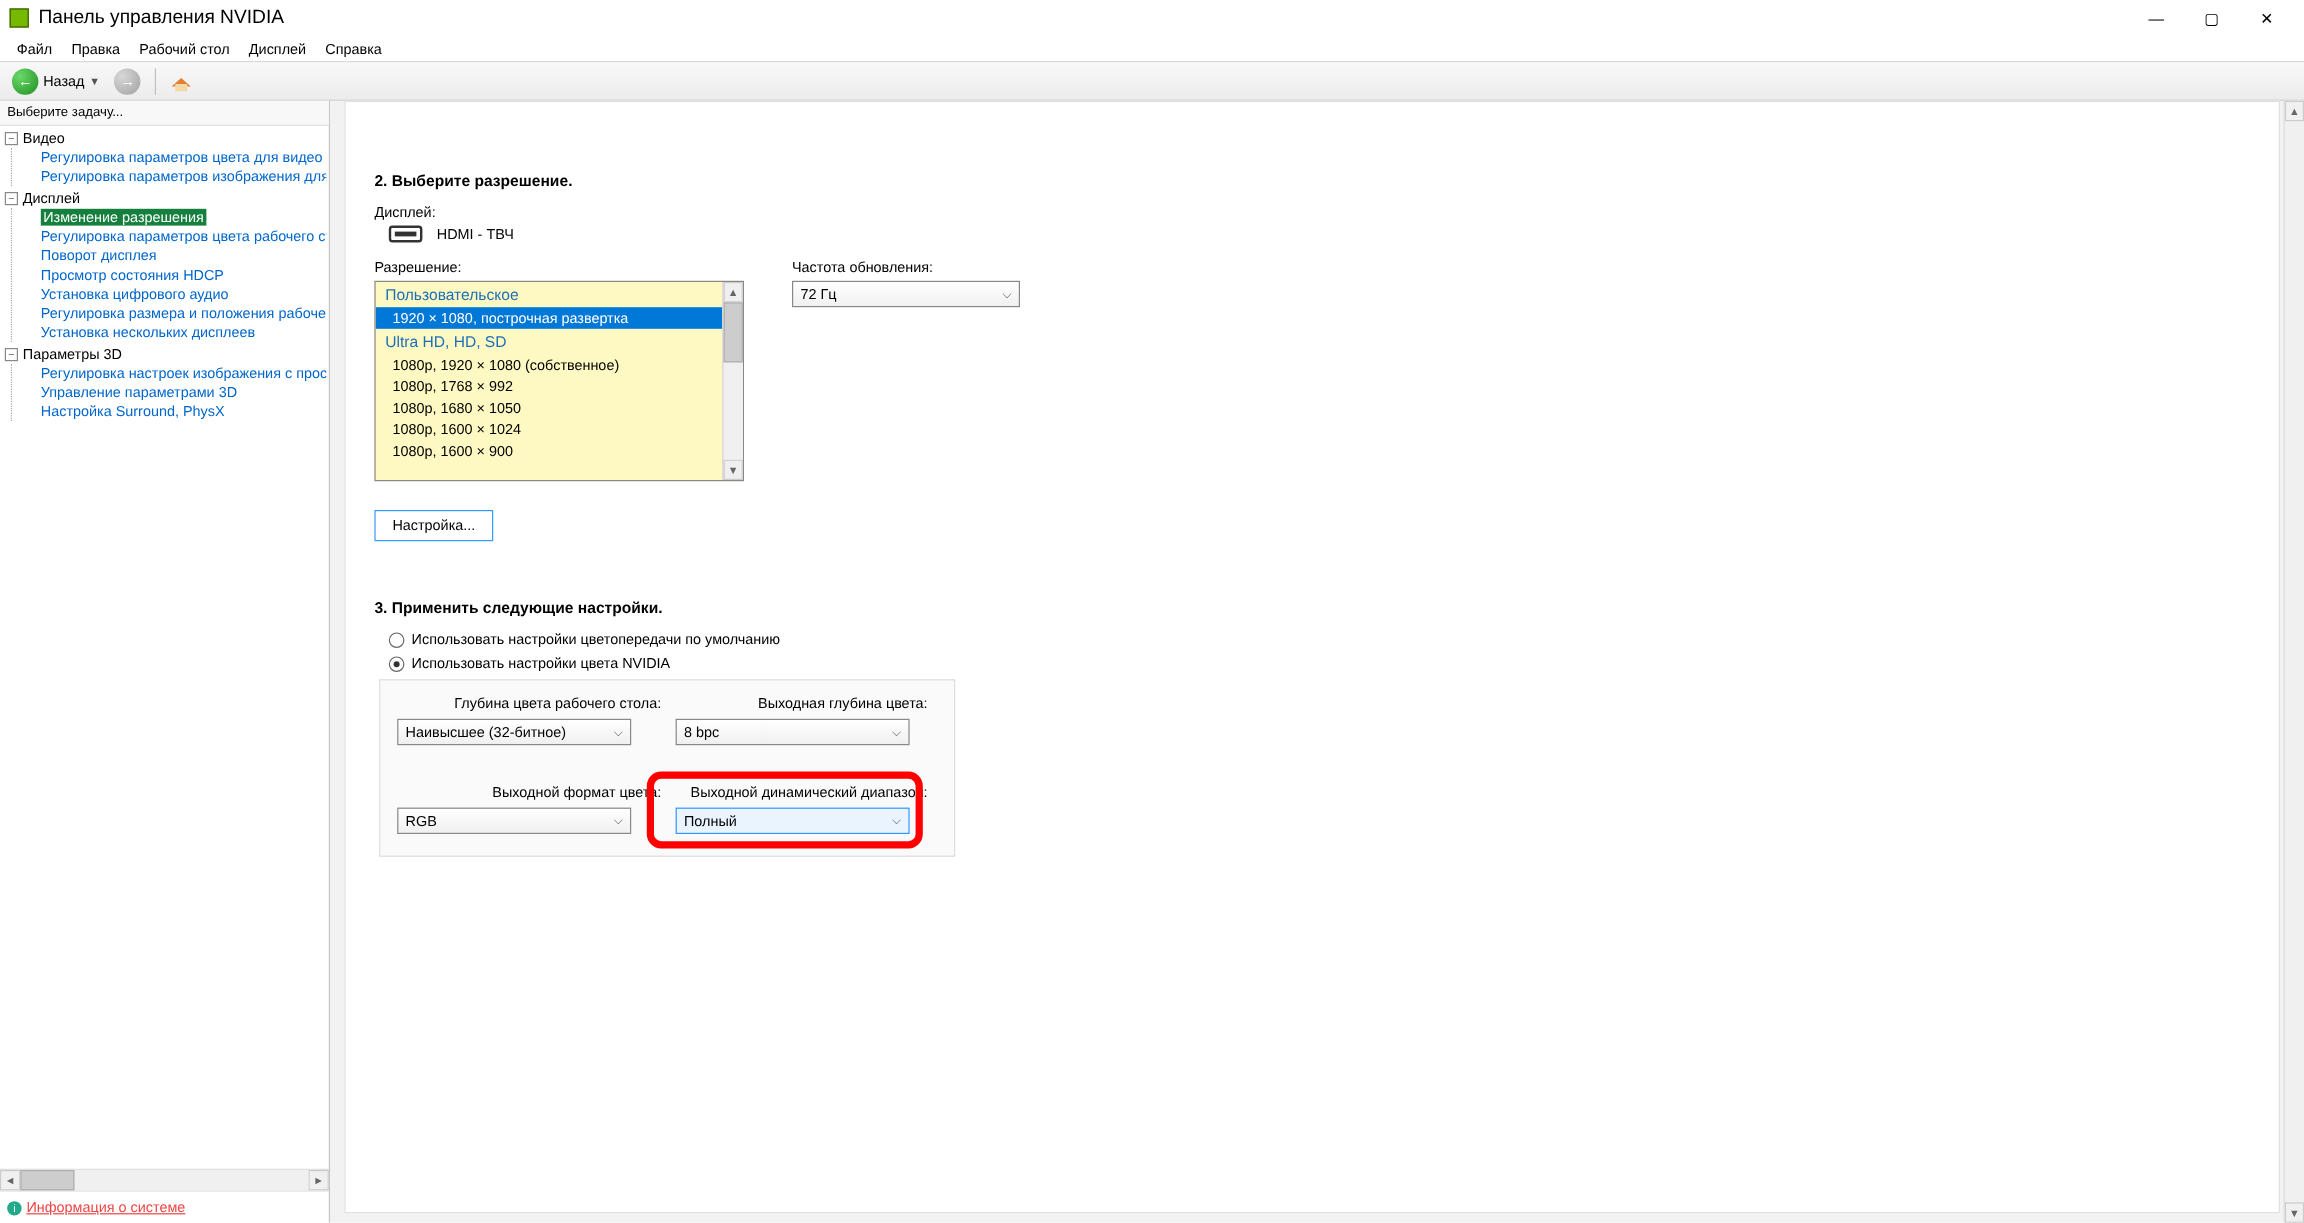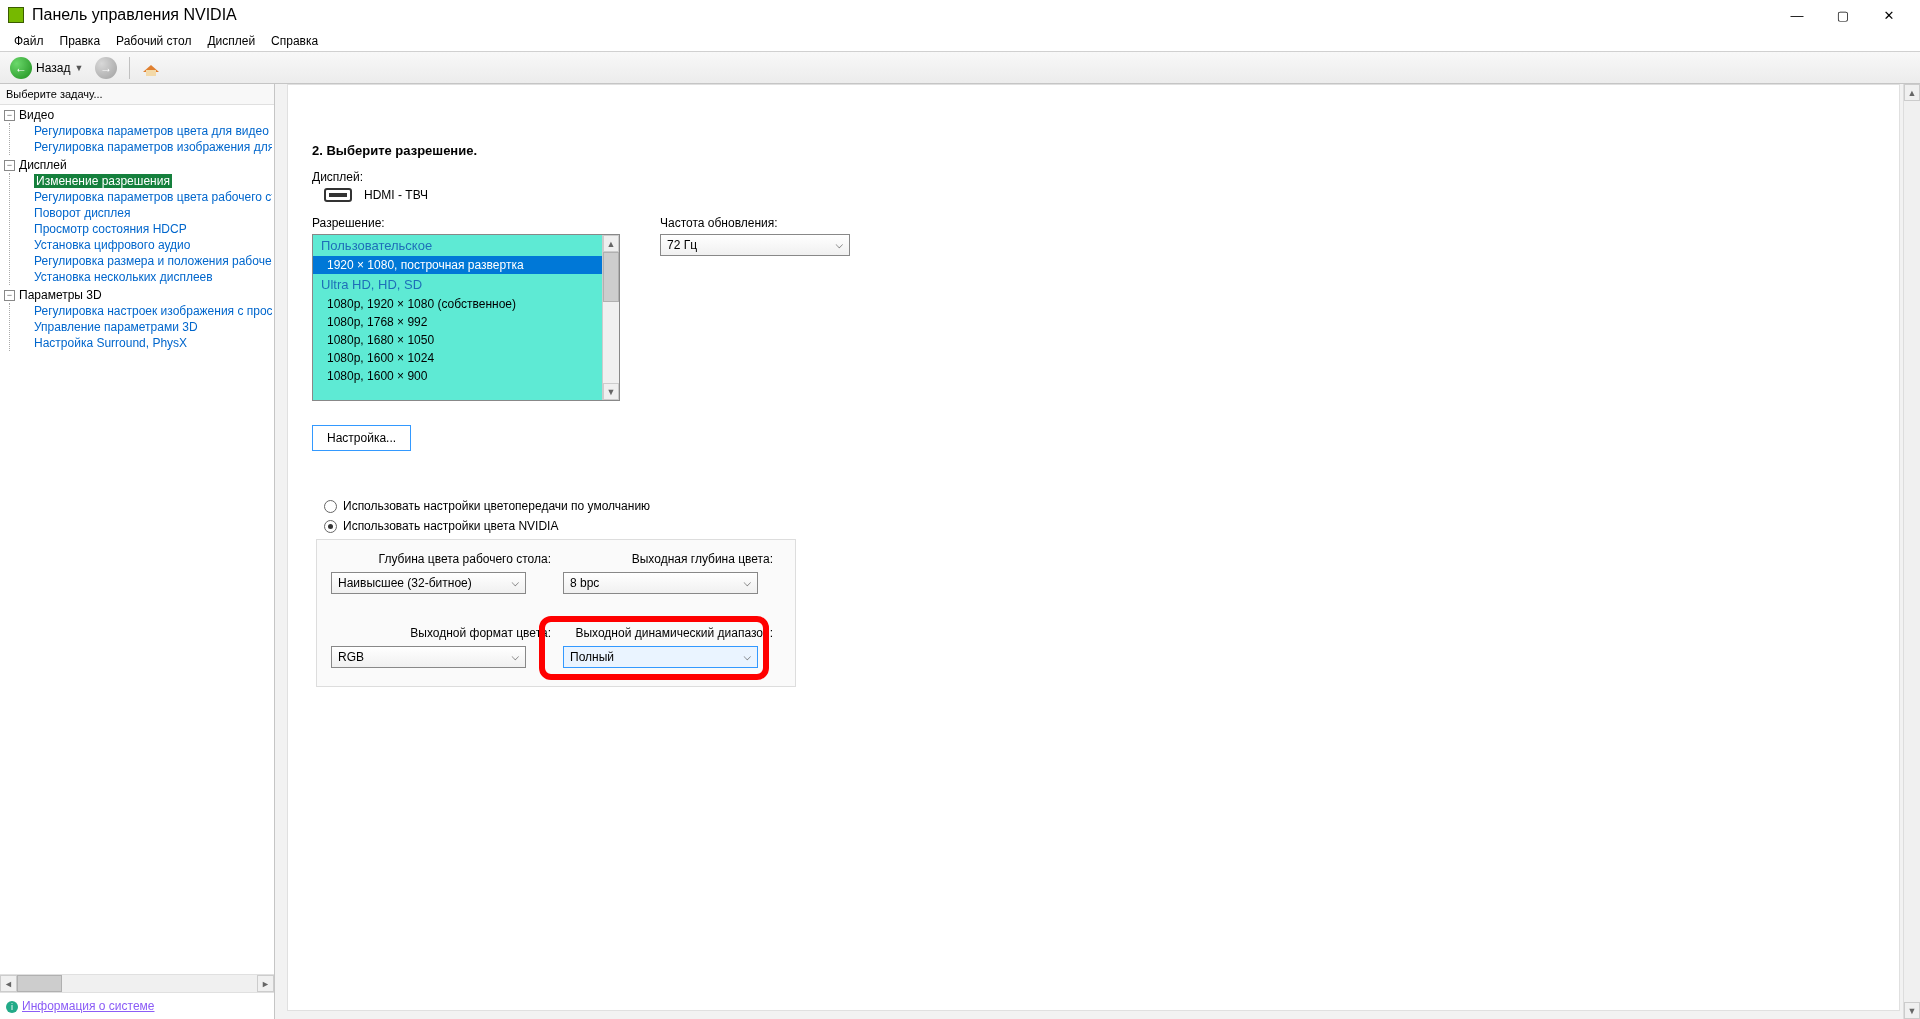--- a/index.html
+++ b/index.html
@@ -33,21 +33,21 @@
 .sidebar-header { font-size: 11px; padding: 4px 6px; background: #f8f8f8; border-bottom: 1px solid #e0e0e0; }
 .tree { flex: 1; overflow: hidden; padding: 2px; }
 .tree-group { margin-bottom: 2px; }
 .tree-group-label { display: flex; align-items: center; font-size: 12px; padding: 1px 2px; }
 .tree-group-label .tgl { width: 11px; height: 11px; border: 1px solid #888; font-size: 9px; line-height: 9px; text-align: center; margin-right: 4px; color: #666; }
 .tree-children { padding-left: 22px; border-left: 1px dotted #aaa; margin-left: 7px; }
 .tree-item { color: #0066cc; font-size: 12px; padding: 1px 2px; white-space: nowrap; overflow: hidden; text-overflow: clip; cursor: default; position: relative; }
 .tree-item::before { content: ""; position: absolute; left: -16px; top: 9px; width: 12px; border-top: 1px dotted #aaa; }
 .tree-item.selected span { background: #15803d; color: #fff; padding: 0 2px; }
 .sidebar-footer { border-top: 1px solid #e0e0e0; padding: 6px; }
-.sidebar-footer a { color: #8b5cf6; text-decoration: underline; font-size: 12px; }
+.sidebar-footer a { color: #ef4444; text-decoration: underline; font-size: 12px; }
 .sidebar-footer .info-icon { display:inline-block; width:12px; height:12px; border-radius:50%; background:#2a8; color:#fff; text-align:center; font-size:9px; line-height:12px; margin-right:4px; }
 .sidebar-hscroll { height: 18px; border-top: 1px solid #e0e0e0; background: #f0f0f0; display:flex; align-items:center; }
 .sidebar-hscroll .sb-btn{ width:17px; height:17px; background:#f0f0f0; border:1px solid #ccc; display:flex;align-items:center;justify-content:center;font-size:9px;color:#666;}
 .sidebar-hscroll .sb-track{ flex:1; height:17px; background:#f0f0f0; position:relative;}
 .sidebar-hscroll .sb-thumb{ position:absolute; left:0; top:0; width:45px; height:17px; background:#cdcdcd; border:1px solid #b0b0b0;}
 
 
 .content-wrap { flex: 1; background: #f2f2f2; position: relative; }
 .content { position: absolute; left: 12px; right: 20px; top: 0; bottom: 8px; background: #fff; border: 1px solid #e0e0e0; padding: 18px 24px; overflow: hidden; }
 .content-vscroll { position:absolute; right:0; top:0; bottom:0; width:17px; background:#f0f0f0; border-left:1px solid #ddd; display:flex; flex-direction:column; }
@@ -57,21 +57,21 @@
 .section-title { font-weight: bold; font-size: 13px; margin-bottom: 12px; }
 .field-row { margin-bottom: 10px; }
 .label { font-size: 12px; margin-bottom: 4px; }
 .connector { display:flex; align-items:center; gap:12px; padding-left:12px; margin-bottom:14px; }
 .conn-icon { width:28px; height:14px; border:2px solid #333; border-radius:3px; position:relative; }
 .conn-icon::before{content:"";position:absolute;left:3px;top:3px;width:18px;height:4px;background:#333;}
 
 .two-col { display:flex; gap:40px; align-items:flex-start; }
 
 
-.reslist { width: 308px; height: 167px; border:1px solid #888; background:#5eead4; display:flex; }
+.reslist { width: 308px; height: 167px; border:1px solid #888; background:#fef9c3; display:flex; }
 .reslist-items { flex:1; overflow:hidden; }
 .reslist-group { color:#1e6fb8; font-size:13px; padding:3px 8px; }
 .reslist-item { font-size:12px; padding:2px 14px; }
 .reslist-item.selected { background:#0078d7; color:#fff; }
 .reslist-scroll { width:17px; background:#f0f0f0; border-left:1px solid #ccc; display:flex; flex-direction:column; }
 .reslist-scroll .sb-btn{ height:17px; border:1px solid #ccc; display:flex;align-items:center;justify-content:center;font-size:9px;color:#666; background:#efefef;}
 .reslist-scroll .sb-track{ flex:1; position:relative; background:#f0f0f0;}
 .reslist-scroll .sb-thumb{ position:absolute; left:0; top:0; height:50px; width:100%; background:#cdcdcd; border:1px solid #b0b0b0;}
 
 
@@ -231,20 +231,21 @@
         <div>
           <div class="label">Частота обновления:</div>
           <div class="dropdown">
             <span>72 Гц</span>
             <span class="dd-arrow">⌵</span>
           </div>
         </div>
       </div>
 
       <div class="sec3">
+        <div class="section-title">3. Применить следующие настройки.</div>
 
         <div class="radio-row">
           <div class="radio"></div>
           <span>Использовать настройки цветопередачи по умолчанию</span>
         </div>
         <div class="radio-row">
           <div class="radio checked"></div>
           <span>Использовать настройки цвета NVIDIA</span>
         </div>
 

